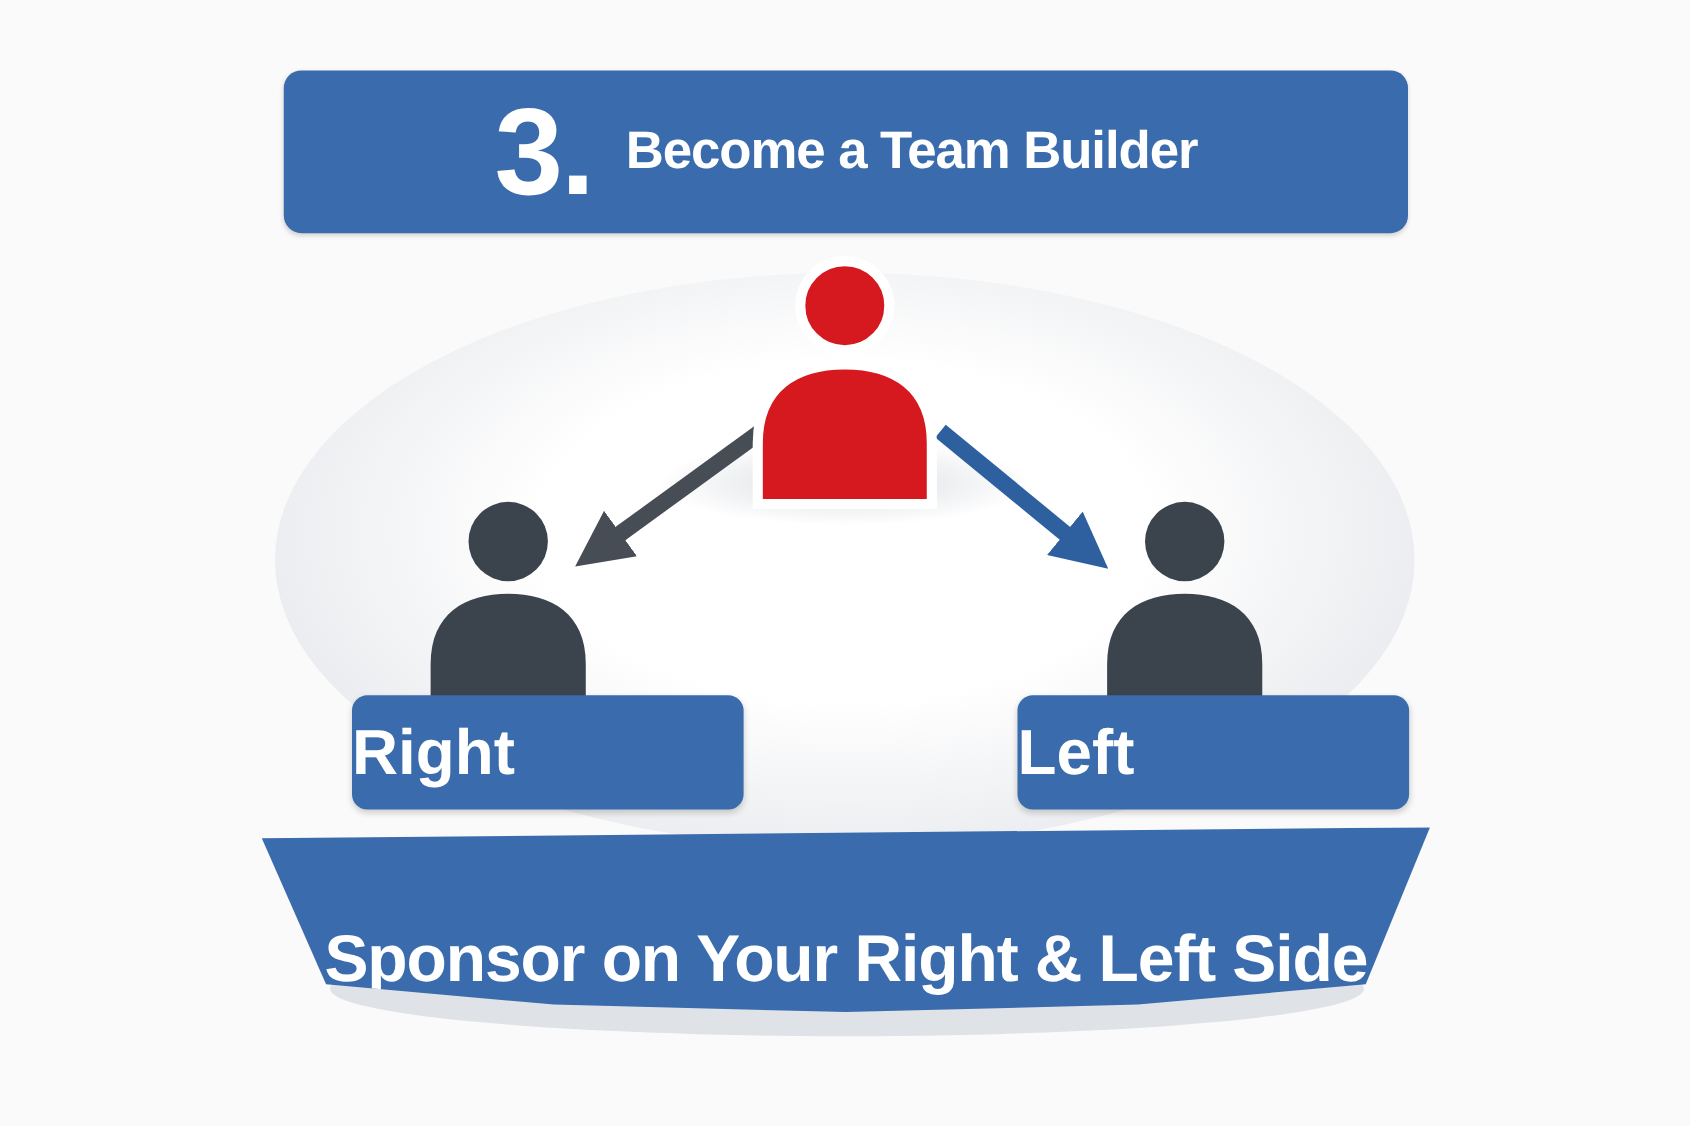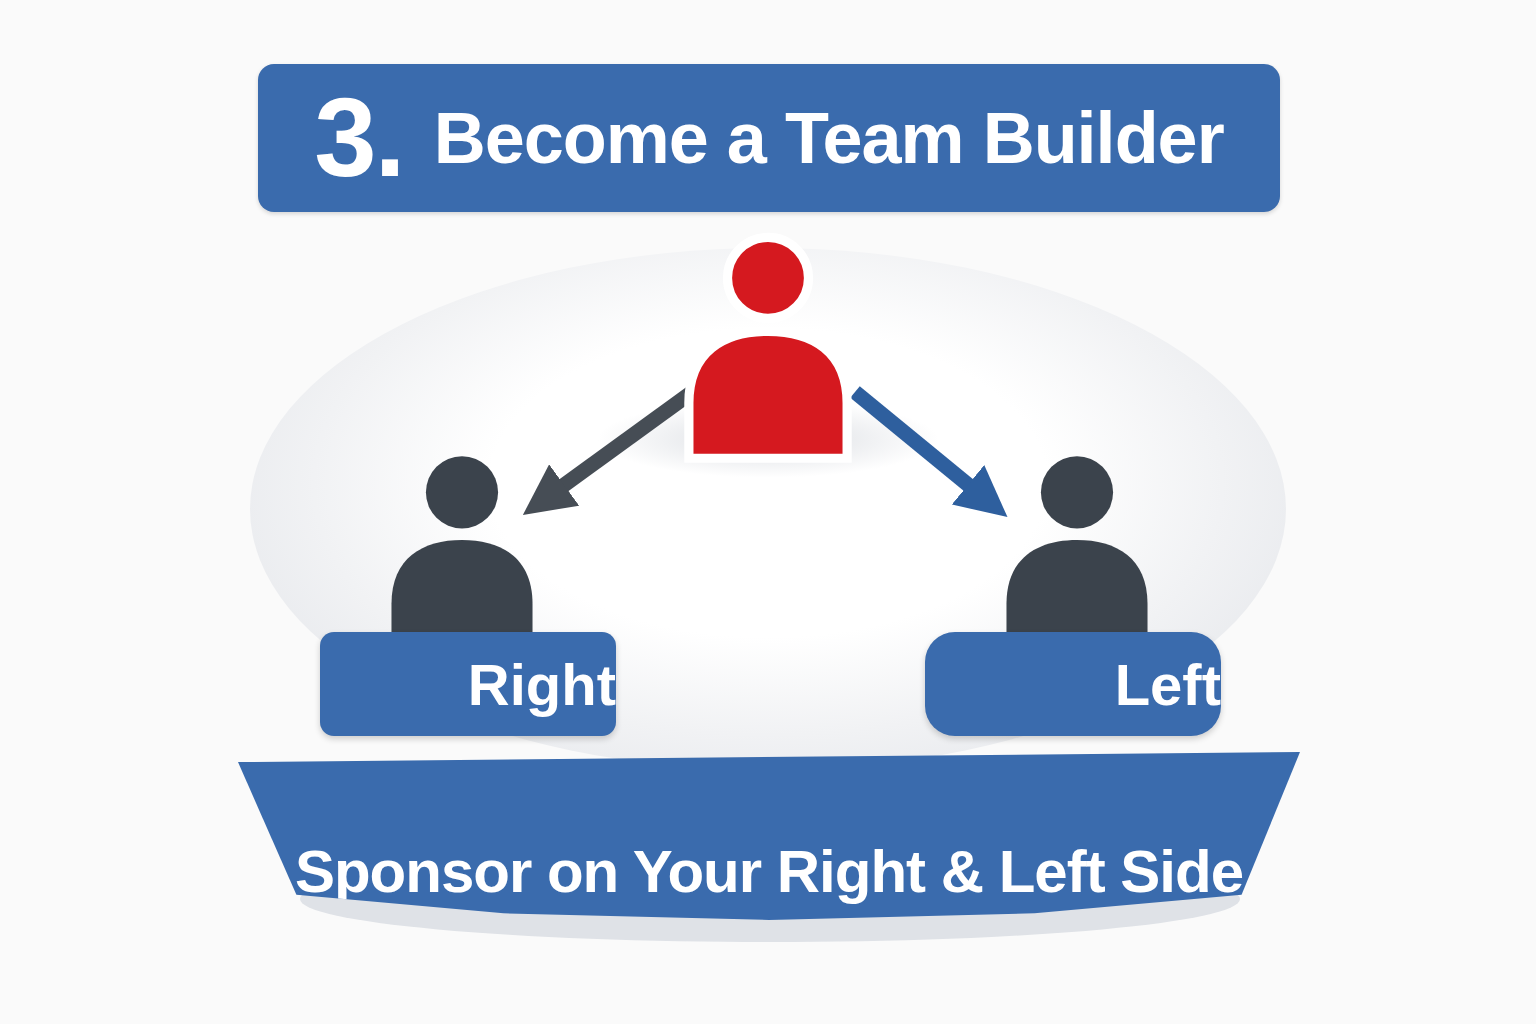--- a/index.html
+++ b/index.html
@@ -37,45 +37,45 @@
     border-radius:16px;
     display:flex;align-items:center;justify-content:center;
     box-shadow:0 2px 4px rgba(0,0,0,0.15);
     z-index:6;
   }
   .title-number{
     color:#ffffff;font-weight:bold;font-size:112px;line-height:1;
     margin-right:30px;letter-spacing:-2px;
   }
   .title-text{
-    color:#ffffff;font-weight:bold;font-size:72px;line-height:1;
+    color:#ffffff;font-weight:bold;font-size:48px;line-height:1;
     letter-spacing:-1px;
   }
 
   
   .arrows{
     position:absolute;left:0;top:0;width:1536px;height:1024px;
     z-index:3;pointer-events:none;
   }
 
   
   .person{position:absolute;z-index:4;}
   .person-sponsor{left:676px;top:228px;width:184px;height:236px;}
   .person-left{left:380px;top:452px;width:164px;height:202px;}
   .person-right{left:995px;top:452px;width:164px;height:202px;}
 
   
   .label-box{
-    position:absolute;width:296px;height:104px;border-radius:14px;
-    display:flex;align-items:center;justify-content:flex-end;
+    position:absolute;width:356px;height:104px;border-radius:14px;
+    display:flex;align-items:center;justify-content:flex-start;
     box-shadow:0 3px 6px rgba(0,0,0,0.18);
     z-index:5;
   }
   .label-box-left{left:320px;top:632px;}
-  .label-box-right{left:925px;top:632px;border-radius:30px;}
+  .label-box-right{left:925px;top:632px;}
   .label-text{color:#ffffff;font-weight:bold;font-size:58px;}
 
   
   .bottom-banner{
     position:absolute;left:238px;top:752px;width:1062px;height:168px;
     clip-path:polygon(0% 6%, 100% 0%, 94.5% 85%, 75% 96%, 50% 100%, 25% 96%, 5.5% 85%);
     display:flex;align-items:flex-end;justify-content:center;
     z-index:5;
   }
   .bottom-banner-text{

